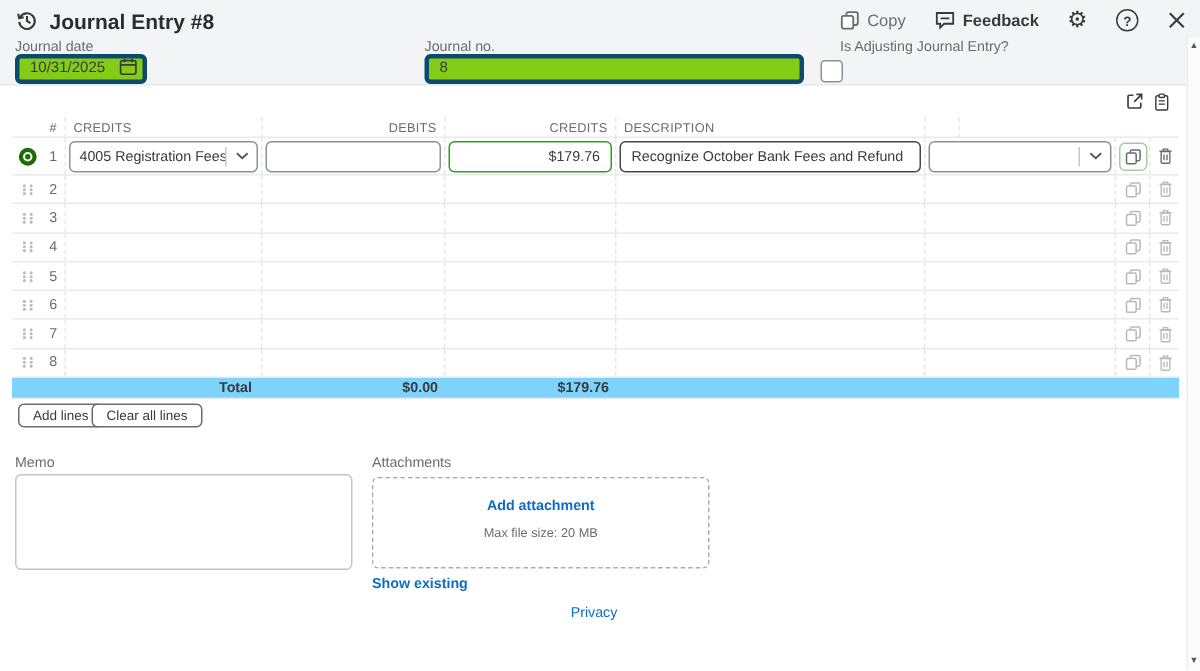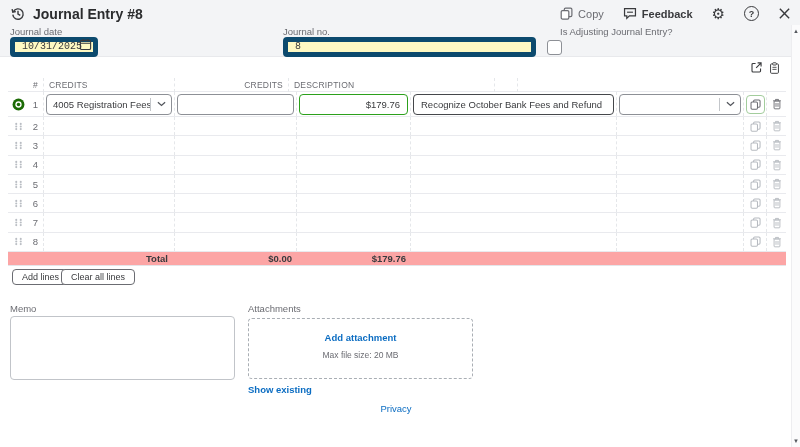--- a/index.html
+++ b/index.html
@@ -15,22 +15,22 @@
   .tb-item{display:flex;align-items:center;gap:5px;cursor:pointer}
   .tb-copy-label{font-size:11px;color:#6b6c72}
   .tb-feedback-label{font-size:11px;color:#393a3d;font-weight:700}
   .gear{font-size:15px;line-height:1;color:#393a3d}
   .help{width:15px;height:15px;border:1.4px solid #393a3d;border-radius:50%;
         display:flex;align-items:center;justify-content:center;font-size:9px;font-weight:700}
   .ic{display:block}
 
   .fld-label{position:absolute;font-size:9.5px;color:#6b6c72}
   .fld{position:absolute;height:20px}
-  .fld input{width:100%;height:100%;border:5px solid #0c4a6e;border-radius:4px;background:#fef9c3;
-             font-family:Liberation Mono, monospace;font-size:10px;color:#393a3d;padding:0 7px;outline:none}
+  .fld input{width:100%;height:100%;border:3px solid #0c4a6e;border-radius:4px;background:#84cc16;
+             font-family:Liberation Sans, sans-serif;font-size:10px;color:#393a3d;padding:0 7px;outline:none}
   .cal{position:absolute;right:6px;top:3px;color:#393a3d}
   .checkbox{position:absolute;left:547px;top:40px;width:15px;height:15px;background:#fff;
             border:1px solid #8d9096;border-radius:3px}
 
   
   .grid-actions{position:absolute;left:751px;top:62px;display:flex;gap:7px;color:#393a3d}
 
   
   .table{position:absolute;left:8px;top:78px;width:778px}
   .trow{display:flex;align-items:center;border-bottom:1px solid #e9eaee}
@@ -60,21 +60,21 @@
   .inp.focus{border:1.5px solid #45474b}
   .select{width:100%;height:21px;border:1px solid #8d9096;border-radius:4px;background:#fff;
           display:flex;align-items:center;cursor:pointer}
   .select .sel-text{flex:1;font-size:9.5px;color:#393a3d;padding:0 6px;white-space:nowrap;overflow:hidden}
   .select .chev{width:21px;height:13px;border-left:1px solid #c3c6ca;display:flex;align-items:center;justify-content:center;color:#53565c}
   .rowicon{color:#b6bac0;display:flex;cursor:pointer}
   .row1 .rowicon{color:#6b6c72}
   .copybtn{width:19px;height:19px;border:1px solid #a3cd9d;border-radius:4px;background:#fff;
            display:flex;align-items:center;justify-content:center;cursor:pointer;color:#6b6c72}
   .dots{color:#b9bdc3}
-  .totalrow{height:14px;background:#fca5a5;border-bottom:1px solid #e4e5e9;font-size:9.5px}
+  .totalrow{height:14px;background:#7dd3fc;border-bottom:1px solid #e4e5e9;font-size:9.5px}
   .totalrow .lbl{font-weight:700;justify-content:flex-end;padding-right:7px}
   .totalrow .val{font-weight:700;padding-right:5px}
 
   
   .btn{position:absolute;top:269px;height:16px;padding:0 9px;background:#fff;border:1px solid #6b6c72;
        border-radius:4px;display:flex;align-items:center;font-size:9px;font-weight:400;color:#393a3d;cursor:pointer}
   .btn-add{left:12px}
   .btn-clear{left:61px}
 
   
@@ -205,20 +205,21 @@
       <use href="#i-clip"></use>
     </svg>
 </div>
 
 <div class="table">
 
   <div class="trow thead">
     <div class="cell ch"></div>
     <div class="cell cn sep">#</div>
     <div class="cell ca sep">CREDITS</div>
+    <div class="cell cd sep">DEBITS</div>
     <div class="cell cc sep">CREDITS</div>
     <div class="cell cs sep">DESCRIPTION</div>
     <div class="cell cp sep"></div>
     <div class="cell ct"></div>
   </div>
 
   <div class="trow row1">
     <div class="cell ch">
       <svg class="ic" width="13" height="13" viewBox="0 0 14 14">
         <circle cx="7" cy="7" r="6.4" fill="#1c6b05"></circle>

